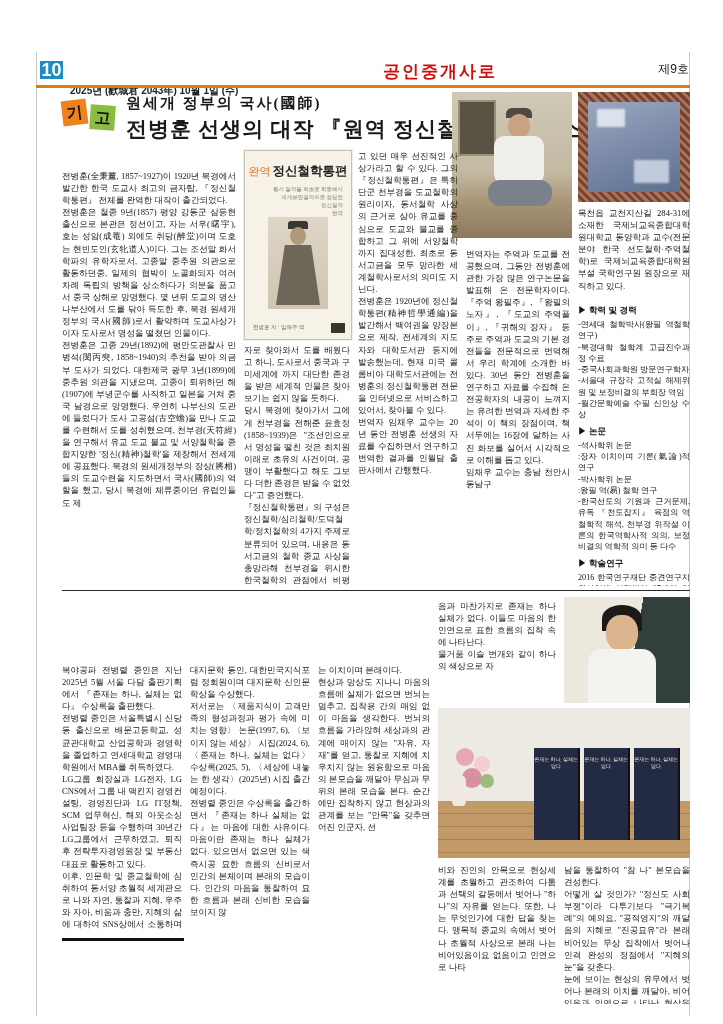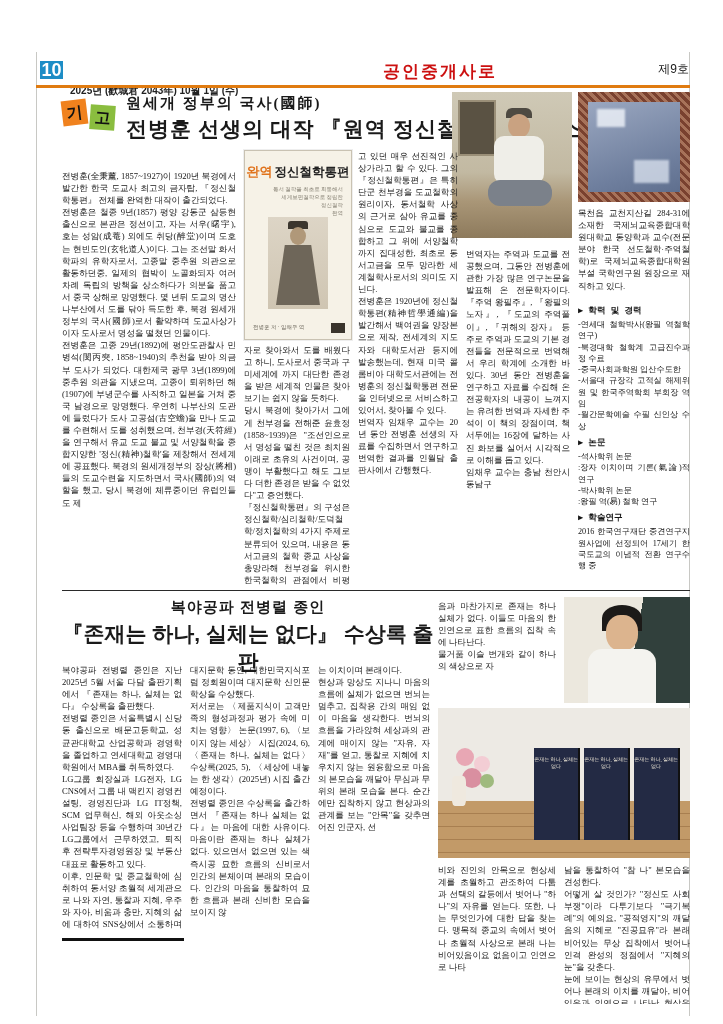--- a/index.html
+++ b/index.html
@@ -42,32 +42,32 @@
   .art1 .inner{position:absolute;left:10px;top:10px;right:10px;bottom:10px;
         background:linear-gradient(160deg,#9aa7c0,#6f7f9e 70%,#5f6f8e);}
   .art1 .inner:before{content:"";position:absolute;left:10%;top:8%;width:30%;height:20%;
         background:rgba(240,244,250,.8);filter:blur(1px);}
   .art1 .inner:after{content:"";position:absolute;right:12%;bottom:10%;width:38%;height:26%;
         background:rgba(230,236,246,.7);filter:blur(1px);}
   
   .book{position:absolute;left:244px;top:150px;width:106px;height:188px;background:#f6f2e7;
         border:1px solid #c9c2b2;box-shadow:0 0 0 1px #eee;}
   .book .tt{position:absolute;left:0;right:0;top:12px;text-align:center;font-weight:bold;font-size:12.5px;color:#222;}
-  .book .tt .or{color:#e0731c;font-size:13px;font-weight:bold;margin-right:2px;}
+  .book .tt .or{color:#e0731c;font-size:11px;font-weight:normal;margin-right:2px;}
   .book .sub{position:absolute;right:8px;top:34px;text-align:right;font-size:5.5px;line-height:8px;color:#8a8578;white-space:pre-line;}
   .book .ph{position:absolute;left:23px;top:66px;width:60px;height:92px;
         background:linear-gradient(180deg,#ddd5c6,#cfc5b2);}
   .book .ph .bhead{position:absolute;left:22px;top:10px;width:16px;height:18px;border-radius:50%;background:#b09879;}
   .book .ph .bhat{position:absolute;left:20px;top:4px;width:20px;height:8px;background:#3b362e;border-radius:3px 3px 0 0;}
   .book .ph .brobe{position:absolute;left:8px;top:28px;width:44px;height:60px;background:#6e6659;
         clip-path:polygon(20% 0,80% 0,100% 100%,0 100%);}
   .book .auth{position:absolute;left:8px;bottom:8px;font-size:5.5px;color:#6c675c;}
   .book .pub{position:absolute;right:6px;bottom:6px;width:14px;height:10px;background:#3a342c;}
   
-  .cvt{font-family:Liberation Mono, monospace;font-weight:bold;font-size:8.6px;margin:5px 0 2px 0;}
+  .cvt{font-family:Liberation Sans, sans-serif;font-weight:bold;font-size:8.6px;margin:5px 0 2px 0;}
   .cvi{font-size:8.2px;line-height:11.3px;text-align:justify;}
   .cvwrap{position:absolute;overflow:hidden;color:#151515;}
   
   .sep{position:absolute;left:62px;top:590px;width:628px;height:1px;background:#2a2a2a;}
   
   .h2wrap{position:absolute;left:62px;top:598px;width:372px;text-align:center;font-family:"Liberation Sans",sans-serif;}
   .h2a{font-size:15px;font-weight:bold;letter-spacing:1px;}
   .h2b{font-size:21px;font-weight:bold;margin-top:3px;letter-spacing:0px;}
   .rule2{position:absolute;left:62px;top:938px;width:122px;height:3px;background:#111;}
   
@@ -139,39 +139,36 @@
 전병훈은 1920년에 정신철학통편(精神哲學通編)을 발간해서 백여권을 양장본으로 제작, 전세계의 지도자와 대학도서관 등지에 발송했는데, 현재 미국 콜롬비아 대학도서관에는 전병훈의 정신철학통편 전문을 인터넷으로 서비스하고 있어서, 찾아볼 수 있다.
 번역자 임채우 교수는 20년 동안 전병훈 선생의 자료를 수집하면서 연구하고 번역한 결과를 인월담 출판사에서 간행했다.</div>
   <div class="col" style="left:466px;top:248px;width:104px;height:341px;">번역자는 주역과 도교를 전공했으며, 그동안 전병훈에 관한 가장 많은 연구논문을 발표해 온 전문학자이다. 『주역 왕필주』, 『왕필의 노자』, 『도교의 주역풀이』, 『귀해의 장자』 등 주로 주역과 도교의 기본 경전들을 전문적으로 번역해서 우리 학계에 소개한 바 있다. 30년 동안 전병훈을 연구하고 자료를 수집해 온 전공학자의 내공이 느껴지는 유려한 번역과 자세한 주석이 이 책의 장점이며, 책 서두에는 16장에 달하는 사진 화보를 실어서 시각적으로 이해를 돕고 있다.
 임채우 교수는 충남 천안시 동남구</div>
   <div class="col" style="left:578px;top:207px;width:112px;height:94px;">목천읍 교천지산길 284-31에 소재한 국제뇌교육종합대학원대학교 동양학과 교수(전문분야 한국 선도철학·주역철학)로 국제뇌교육종합대학원 부설 국학연구원 원장으로 재직하고 있다.</div>
 
   <div class="cvwrap" style="left:578px;top:300px;width:112px;height:286px;">
     <div class="cvt">▶ 학력 및 경력</div>
     <div class="cvi">-연세대 철학박사(왕필 역철학 연구)</div>
     <div class="cvi">-북경대학 철학계 고급진수과정 수료</div>
-    <div class="cvi">-중국사회과학원 입산수도한</div>
-    <div class="cvi">-서울대 규장각 고적실 해제위원 및 한국주역학회 부회장 역임</div>
+    <div class="cvi">-중국사회과학원 방문연구학자</div>
+    <div class="cvi">-서울대 규장각 고적실 해제위원 및 보정비결의 부회장 역임</div>
     <div class="cvi">-월간문학예술 수필 신인상 수상</div>
     <div class="cvt">▶ 논문</div>
     <div class="cvi">-석사학위 논문</div>
     <div class="cvi">:장자 이치이며 기론(氣論)적 연구</div>
     <div class="cvi">-박사학위 논문</div>
     <div class="cvi">:왕필 역(易) 철학 연구</div>
+    <div class="cvi">-한국선도의 기원과 근거문제, 유독 『천도잡지』 육점의 역철학적 해석, 천부경 위작설 이론의 한국역학사적 의의, 보정비결의 역학적 의미 등 다수</div>
     <div class="cvt">▶ 학술연구</div>
     <div class="cvi">2016 한국연구재단 중견연구지원사업에 선정되어 17세기 한국도교의 이념적 전환 연구수행 중</div>
 
   </div>
 
   <div class="sep"></div>
 
-  <div class="h2wrap">
-    <div class="h2a">복야공파 전병렬 종인</div>
-    <div class="h2b">『존재는 하나, 실체는 없다』 수상록 출판</div>
-  </div>
 
   <div class="photo2">
     <div class="hair"></div>
     <div class="face"></div>
     <div class="shirt"></div>
   </div>
   <div class="booksphoto">
     <div class="plank"></div>
     <div class="bloom">
       <i style="left:6px;top:2px;width:18px;height:18px;background:#e8a7b4;"></i>

